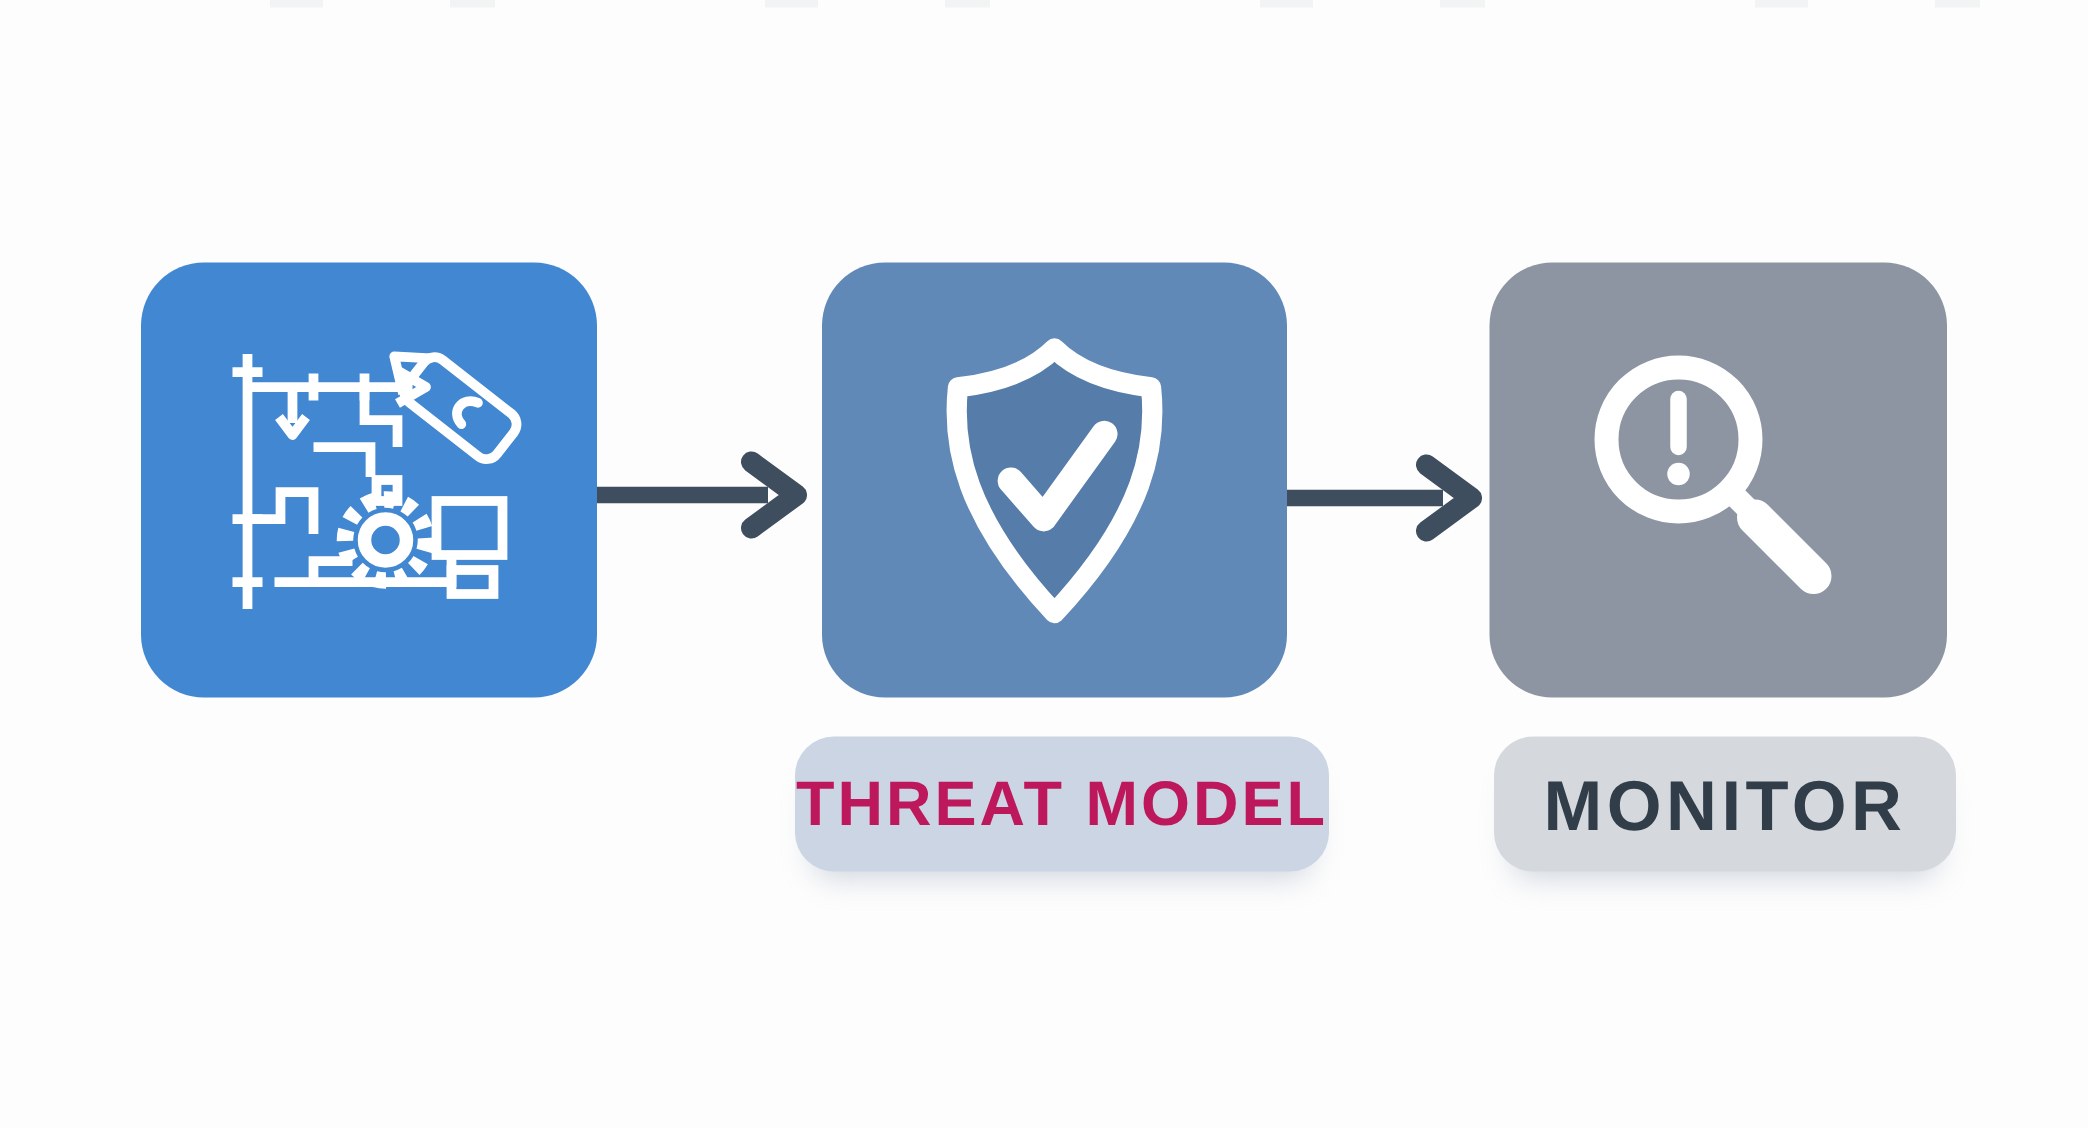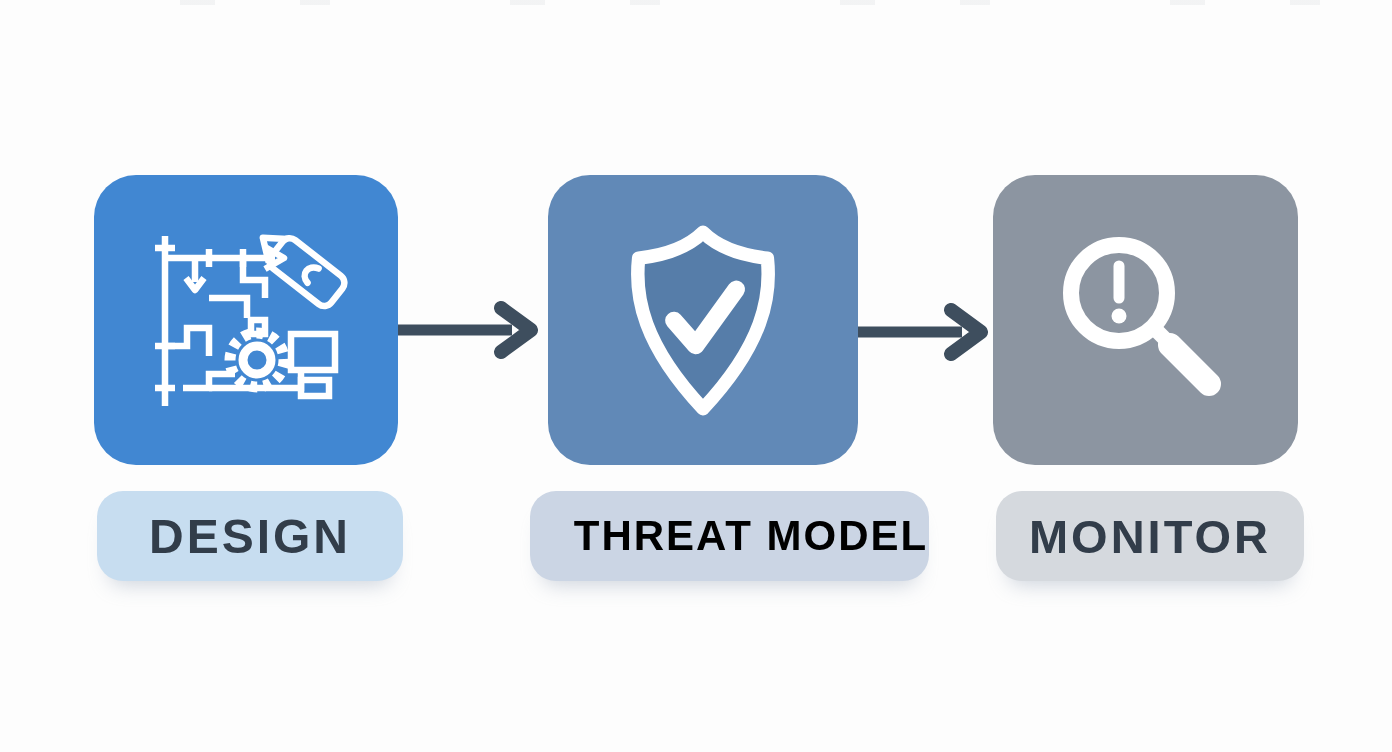--- a/index.html
+++ b/index.html
@@ -100,25 +100,22 @@
   <div class="tile tile-3" style="background-color: rgb(140, 149, 161); color: rgb(255, 255, 255);">
     <svg width="178" height="176" viewBox="0 0 178 176" fill="none" stroke="currentColor">
       <circle cx="62" cy="61" r="48" stroke-width="16"></circle>
       <path d="M62 34 V66" stroke-width="11" stroke-linecap="round"></path>
       <circle cx="62" cy="84" r="7.5" fill="currentColor" stroke="none"></circle>
       <path d="M97 96 L110 109" stroke-width="15" stroke-linecap="round"></path>
       <path d="M113 113 L152 152" stroke-width="24" stroke-linecap="round"></path>
     </svg>
   </div>
 
-  <div class="pill pill-1" style="background-color: rgb(199, 221, 240); color: rgb(50, 61, 74);">
-    <span>DESIGN</span>
-  </div>
 
-  <div class="pill pill-2" style="background-color: rgb(203, 213, 228); color: #000000; padding-left: 43px;">
+  <div class="pill pill-2" style="background-color: rgb(203, 213, 228); color: #be185d;">
     <span>THREAT MODEL</span>
   </div>
 
   <div class="pill pill-3" style="background-color: rgb(213, 217, 222); color: rgb(50, 61, 74);">
     <span>MONITOR</span>
   </div>
 
 </div>
 
 </body></html>

